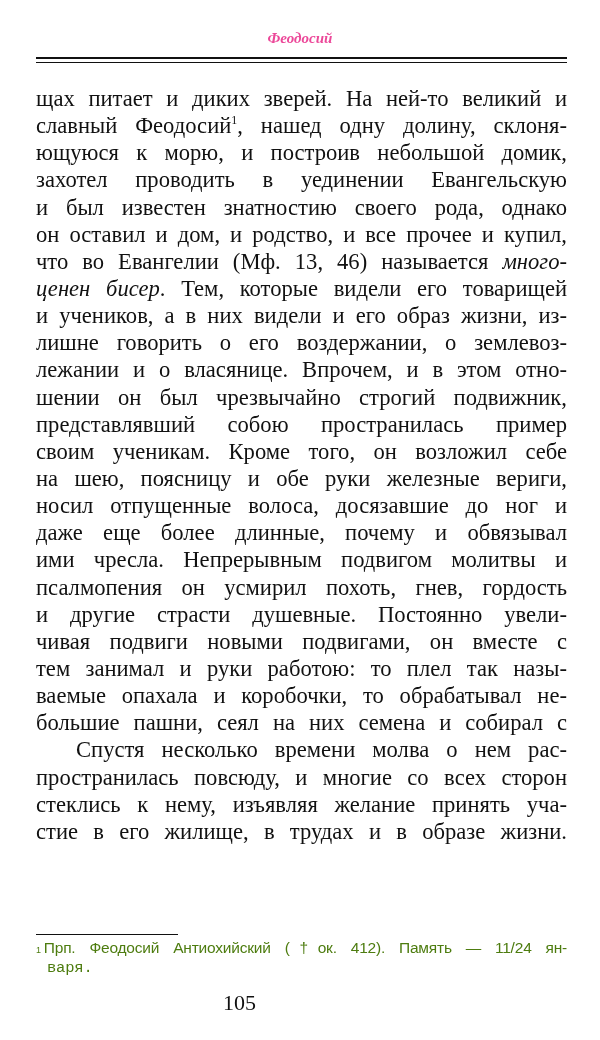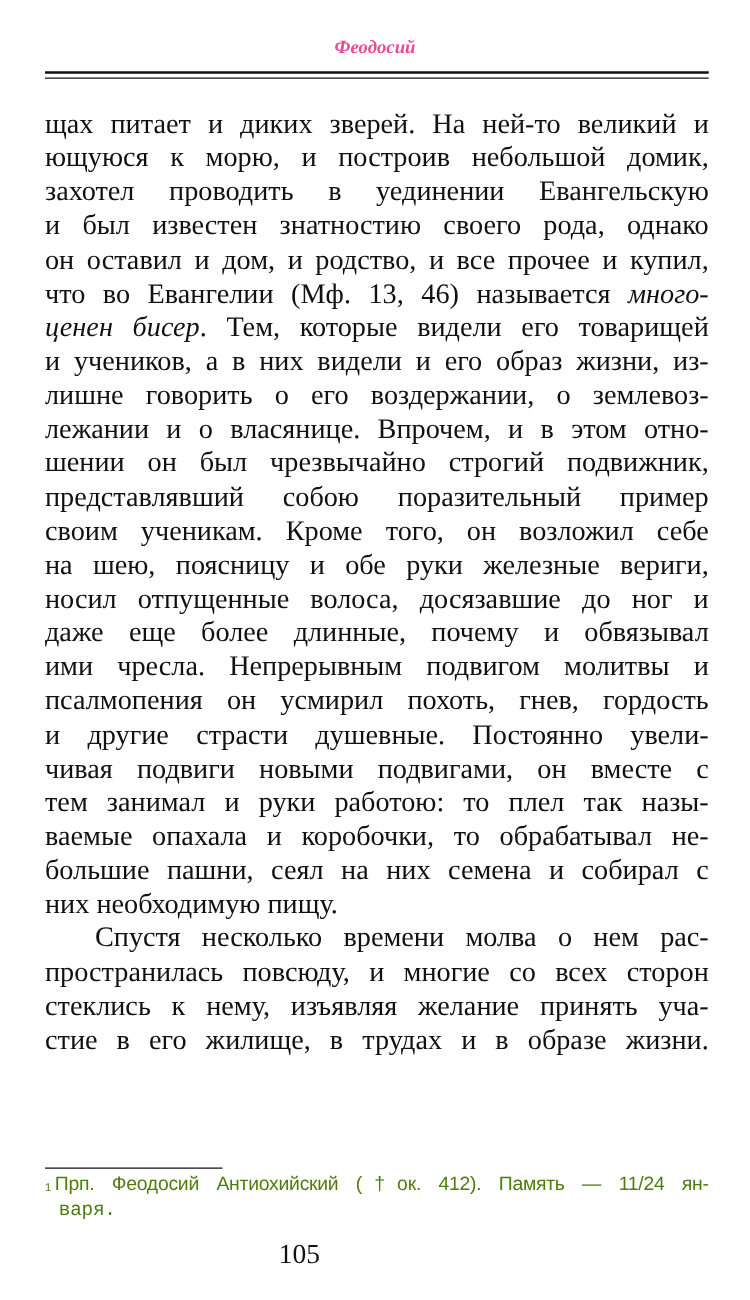--- a/index.html
+++ b/index.html
@@ -128,43 +128,43 @@
   </style>
 </head>
 <body>
 
 <div class="running-head">Феодосий</div>
 <div class="head-rule-top"></div>
 <div class="head-rule-bottom"></div>
 
 <div class="body-text">
   <span class="line">щах питает и диких зверей. На ней-то великий и</span>
+  <span class="line"><span>славный Феодосий</span><sup class="fnref">1</sup><span>, нашед одну долину, склоня-</span></span>
   <span class="line">ющуюся к морю, и построив небольшой домик,</span>
   <span class="line">захотел проводить в уединении Евангельскую</span>
   <span class="line">и был известен знатностию своего рода, однако</span>
   <span class="line">он оставил и дом, и родство, и все прочее и купил,</span>
   <span class="line"><span>что во Евангелии (Мф. 13, 46) называется </span><span class="it">много-</span></span>
   <span class="line"><span class="it">ценен бисер</span><span>. Тем, которые видели его товарищей</span></span>
   <span class="line">и учеников, а в них видели и его образ жизни, из-</span>
   <span class="line">лишне говорить о его воздержании, о землевоз-</span>
   <span class="line">лежании и о власянице. Впрочем, и в этом отно-</span>
   <span class="line">шении он был чрезвычайно строгий подвижник,</span>
-  <span class="line">представлявший собою поразительный пример</span>
+  <span class="line">представлявший собою пространилась пример</span>
   <span class="line">своим ученикам. Кроме того, он возложил себе</span>
   <span class="line">на шею, поясницу и обе руки железные вериги,</span>
   <span class="line">носил отпущенные волоса, досязавшие до ног и</span>
   <span class="line">даже еще более длинные, почему и обвязывал</span>
   <span class="line">ими чресла. Непрерывным подвигом молитвы и</span>
   <span class="line">псалмопения он усмирил похоть, гнев, гордость</span>
   <span class="line">и другие страсти душевные. Постоянно увели-</span>
   <span class="line">чивая подвиги новыми подвигами, он вместе с</span>
   <span class="line">тем занимал и руки работою: то плел так назы-</span>
   <span class="line">ваемые опахала и коробочки, то обрабатывал не-</span>
   <span class="line">большие пашни, сеял на них семена и собирал с</span>
-  <span class="line last">них необходимую пищу.</span>
   <span class="line indent">Спустя несколько времени молва о нем рас-</span>
   <span class="line">пространилась повсюду, и многие со всех сторон</span>
   <span class="line">стеклись к нему, изъявляя желание принять уча-</span>
   <span class="line">стие в его жилище, в трудах и в образе жизни.</span>
 </div>
 
 <div class="fn-rule"></div>
 
 <div class="footnote">
   <span class="fn-line"><span class="fn-mark">1</span><span>Прп. Феодосий Антиохийский (†ок. 412). Память — 11/24 ян-</span></span>

